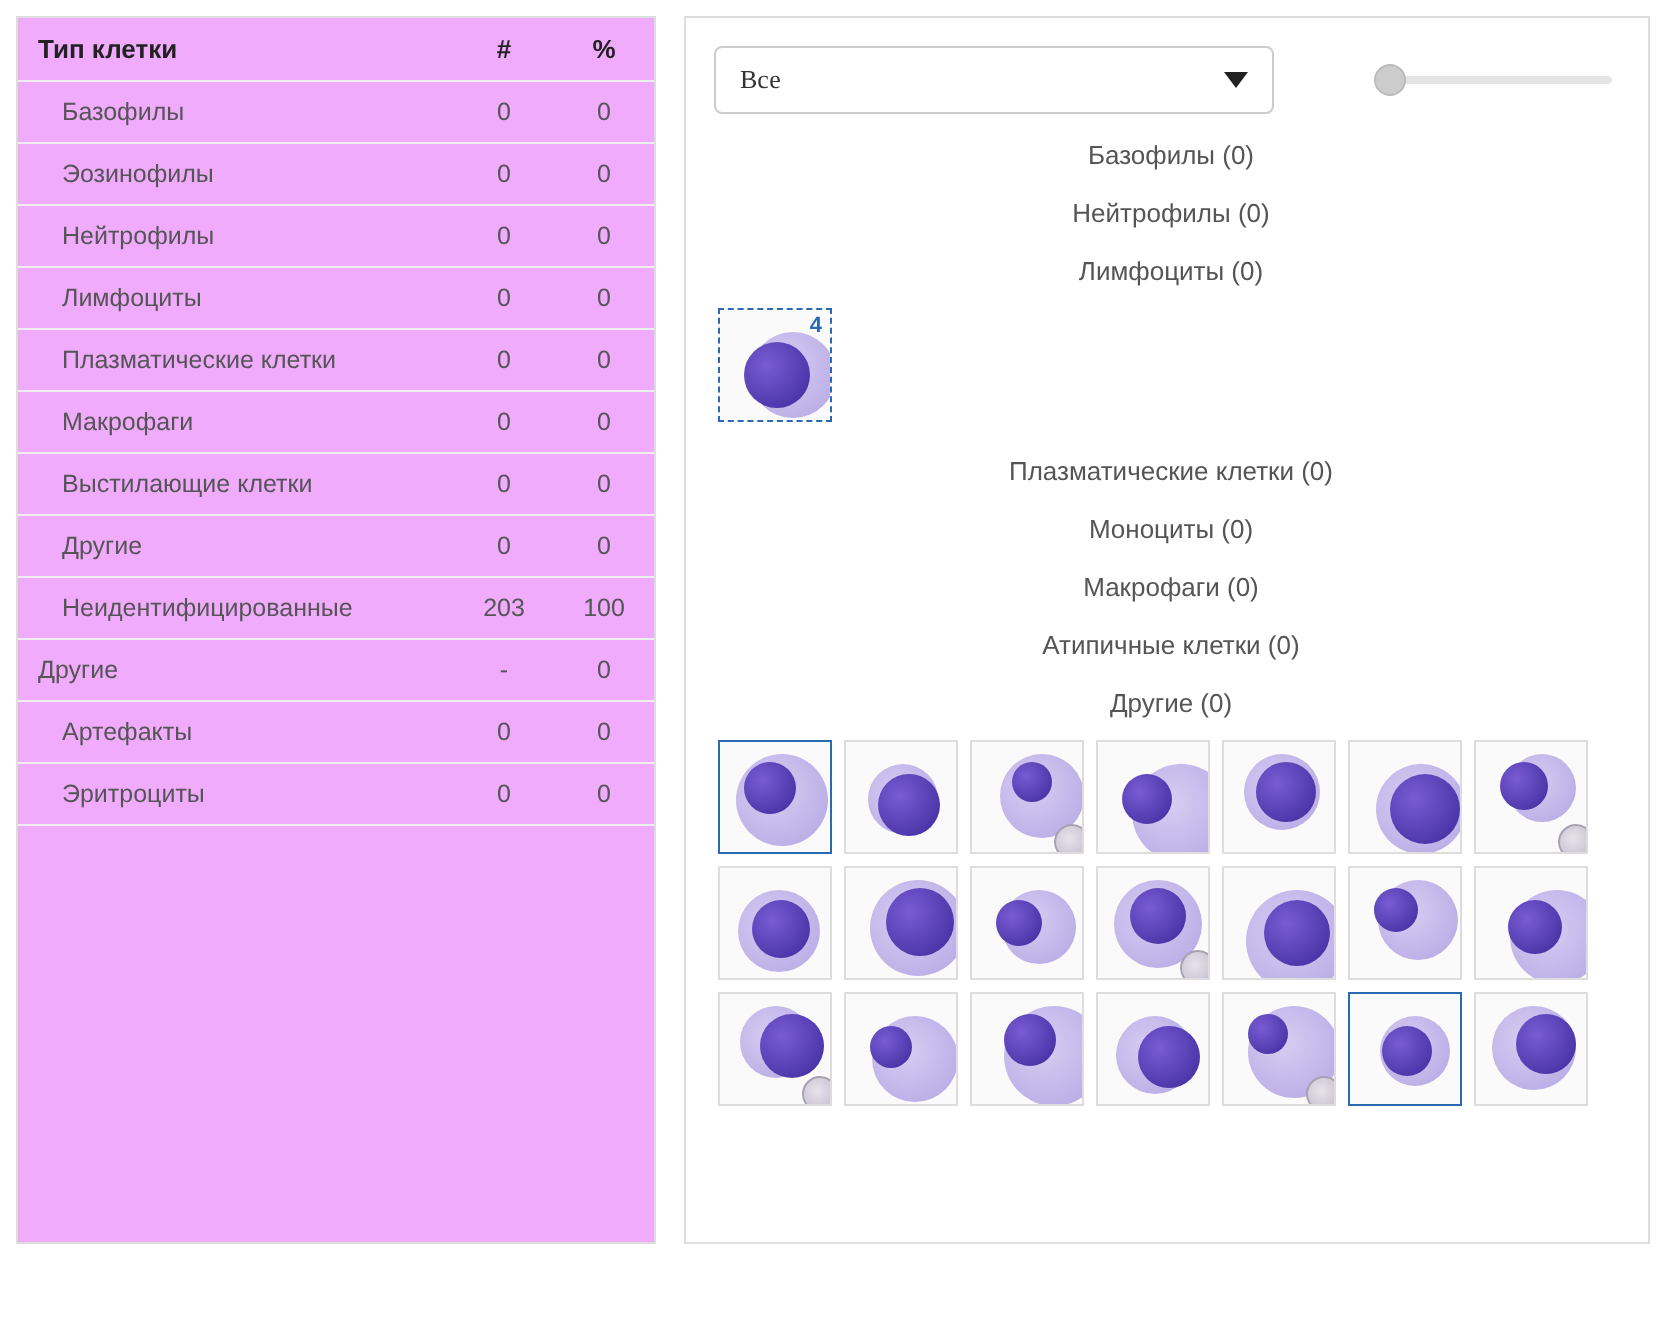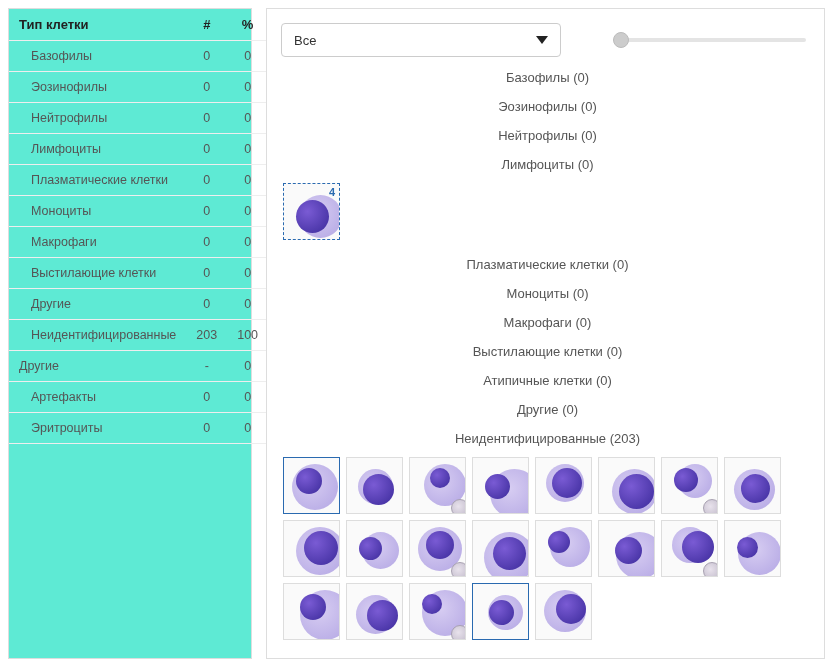--- a/index.html
+++ b/index.html
@@ -11,23 +11,23 @@
     color: #333;
     background: #fff;
     width: 833px;
   }
   .layout {
     display: flex;
     gap: 14px;
   }
   
   .left-panel {
-    width: 244px;
+    width: 320px;
     border: 1px solid #ddd;
-    background: #5eead4;
+    background: #f0abfc;
     min-height: 614px;
   }
   .tbl {
     width: 100%;
     border-collapse: collapse;
   }
   .tbl th, .tbl td {
     text-align: left;
     padding: 8px 10px;
     border-bottom: 1px solid #eee;
@@ -55,20 +55,21 @@
     min-height: 614px;
     display: flex;
     flex-direction: column;
   }
   .right-top {
     display: flex;
     align-items: center;
     gap: 56px;
     padding-right: 14px;
     margin-bottom: 6px;
+    font-family: Liberation Serif, serif;
   }
   .dropdown {
     position: relative;
     width: 280px;
     height: 34px;
     border: 1px solid #ccc;
     border-radius: 4px;
     display: flex;
     align-items: center;
     padding: 0 12px;
@@ -187,25 +188,20 @@
             <td class="num">0</td>
             <td class="num">0</td>
           </tr>
           <tr>
             <td class="indent">Лимфоциты</td>
             <td class="num">0</td>
             <td class="num">0</td>
           </tr>
           <tr>
             <td class="indent">Плазматические клетки</td>
-            <td class="num">0</td>
-            <td class="num">0</td>
-          </tr>
-          <tr>
-            <td class="indent">Моноциты</td>
             <td class="num">0</td>
             <td class="num">0</td>
           </tr>
           <tr>
             <td class="indent">Макрофаги</td>
             <td class="num">0</td>
             <td class="num">0</td>
           </tr>
           <tr>
             <td class="indent">Выстилающие клетки</td>
@@ -253,37 +249,34 @@
       </div>
       <div class="slider">
         <div class="slider-track">
           <div class="slider-thumb"></div>
         </div>
       </div>
     </div>
 
     <div class="scroll-area" id="scroll-area">
         <div class="group-label">Базофилы (0)</div>
-        <div class="group-label">Эозинофилы (0)</div>
         <div class="group-label">Нейтрофилы (0)</div>
         <div class="group-label">Лимфоциты (0)</div>
         <div class="thumbs">
           <div class="thumb selected">
             <div class="cell-blob cyto" style="width: 43px; height: 43px; left: 15px; top: 11px;"></div>
             <div class="cell-blob nuc" style="width: 33px; height: 33px; left: 12px; top: 16px;"></div>
             <div class="badge">4</div>
           </div>
         </div>
         <div class="group-label">Плазматические клетки (0)</div>
         <div class="group-label">Моноциты (0)</div>
         <div class="group-label">Макрофаги (0)</div>
-        <div class="group-label">Выстилающие клетки (0)</div>
         <div class="group-label">Атипичные клетки (0)</div>
         <div class="group-label">Другие (0)</div>
-        <div class="group-label">Неидентифицированные (203)</div>
         <div class="thumbs">
           <div class="thumb sel2">
             <div class="cell-blob cyto" style="width: 46px; height: 46px; left: 8px; top: 6px;"></div>
             <div class="cell-blob nuc" style="width: 26px; height: 26px; left: 12px; top: 10px;"></div>
           </div>
           <div class="thumb">
             <div class="cell-blob cyto" style="width: 35px; height: 35px; left: 11px; top: 11px;"></div>
             <div class="cell-blob nuc" style="width: 31px; height: 31px; left: 16px; top: 16px;"></div>
           </div>
           <div class="thumb">

